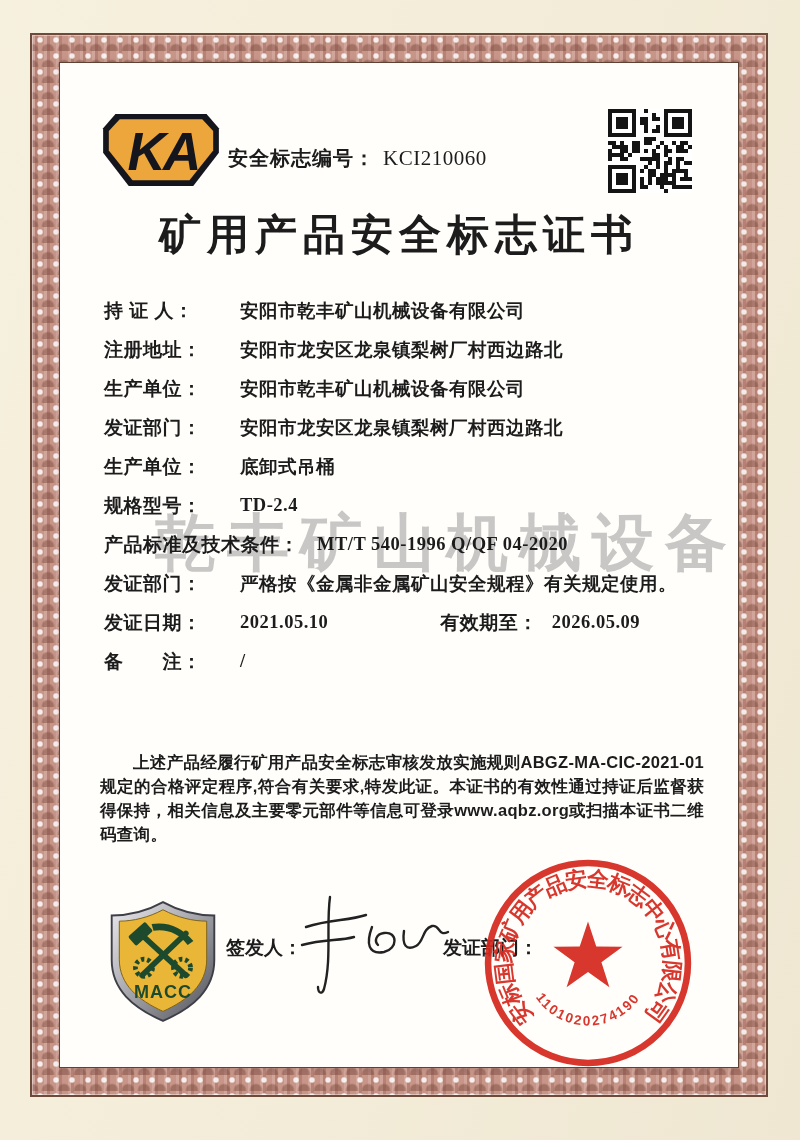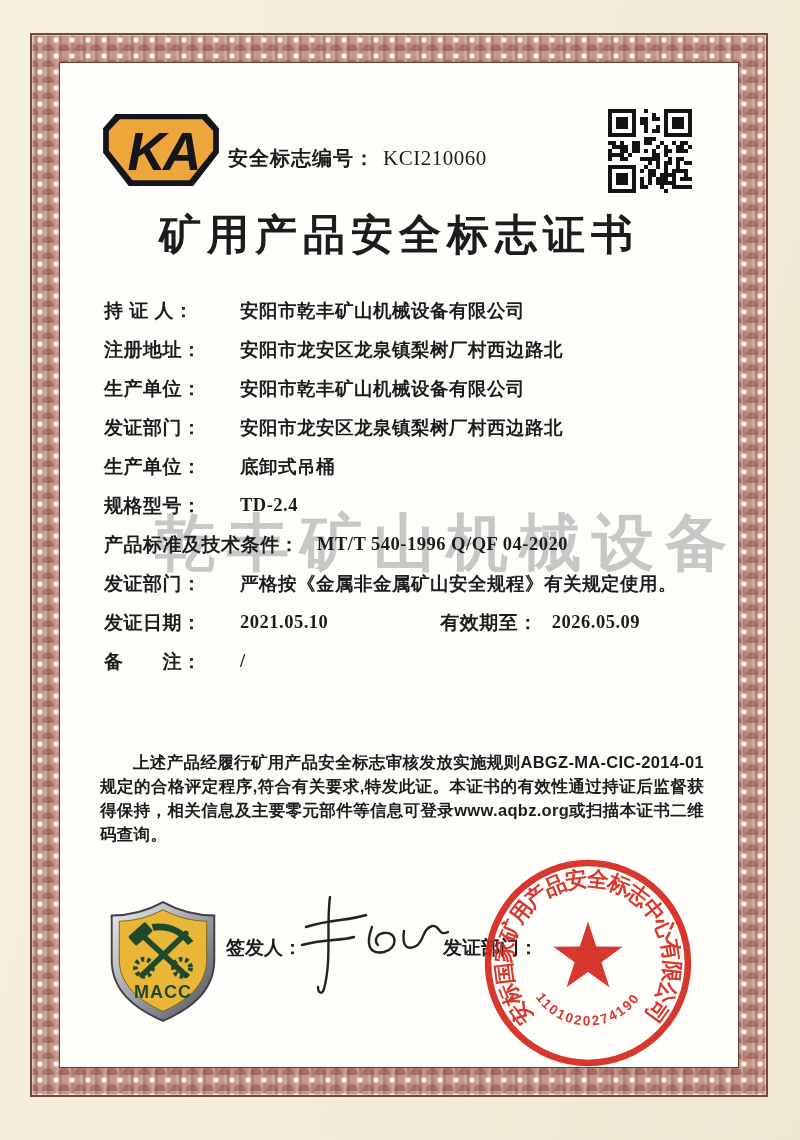--- a/index.html
+++ b/index.html
@@ -129,21 +129,21 @@
             <span class="lbl" style="margin-right:14px;">有效期至：</span>
             <span class="val">2026.05.09</span>
           </span>
         </div>
         <div class="row">
           <span class="lbl fixed">备　　注：</span>
           <span class="val">/</span>
         </div>
       </div>
 
-      <div class="statement">上述产品经履行矿用产品安全标志审核发放实施规则ABGZ-MA-CIC-2014-01规定的合格评定程序,符合有关要求,特发此证。本证书的有效性通过持证后监督获得保持，相关信息及主要零元部件等信息可登录www.aqbz.org或扫描本证书二维码查询。</div>
+      <div class="statement">上述产品经履行矿用产品安全标志审核发放实施规则ABGZ-MA-CIC-2021-01规定的合格评定程序,符合有关要求,特发此证。本证书的有效性通过持证后监督获得保持，相关信息及主要零元部件等信息可登录www.aqbz.org或扫描本证书二维码查询。</div>
 
       <svg class="macc" viewBox="0 0 120 132">
         <defs>
           <linearGradient id="sg" x1="0" y1="0" x2="1" y2="1">
             <stop offset="0" stop-color="#ececef"></stop>
               <stop offset=".45" stop-color="#a8a8af"></stop>
               <stop offset="1" stop-color="#4e4e56"></stop>
           </linearGradient>
         </defs>
         <path d="M60,3 C78,13 96,17 114,17 L114,64 C114,95 92,114 60,128 C28,114 6,95 6,64 L6,17 C24,17 42,13 60,3 Z" fill="url(#sg)" stroke="#3e3e46" stroke-width="2"></path>

